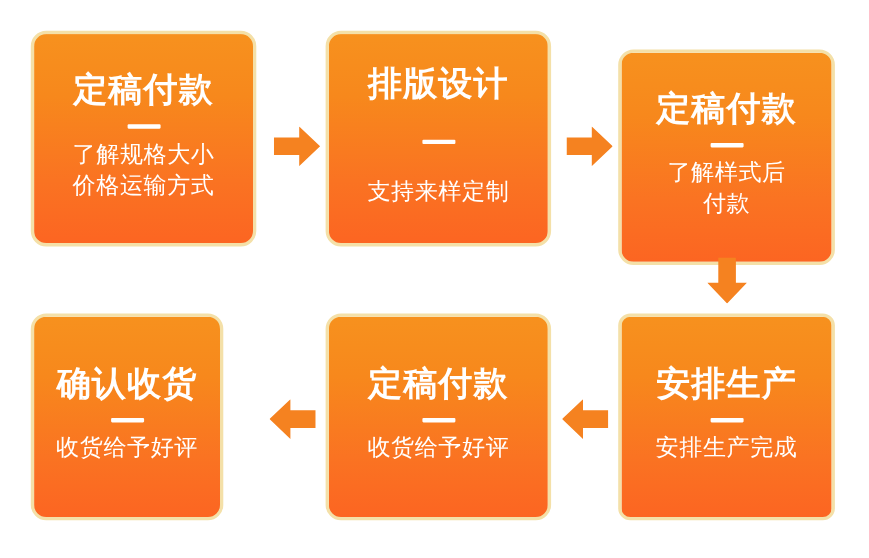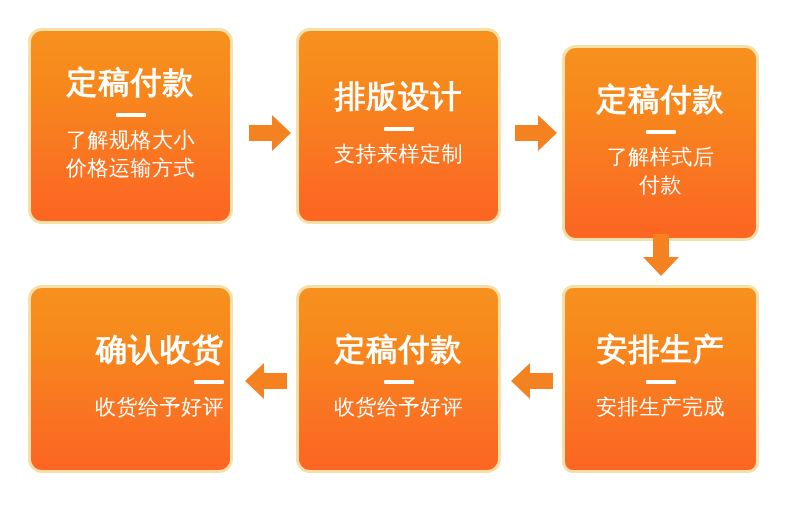--- a/index.html
+++ b/index.html
@@ -50,24 +50,24 @@
     color:#ffffff;
     font-size:21px;
     line-height:1.33;
     text-align:center;
     letter-spacing:0.5px;
   }
   .step-desc span { display:block; white-space:nowrap; }
 
   
   #step-1 { left:28px;  top:28px;  width:205px; height:196px; }
-  #step-2 { left:296px; top:28px;  width:205px; height:196px; }
+  #step-2 { left:296px; top:28px;  width:205px; height:196px;gap:20px; }
   #step-3 { left:562px; top:28px;  width:197px; height:196px;margin-top:17px; }
   
-  #step-4 { left:28px;  top:285px; width:205px; height:188px;align-items:flex-end; }
+  #step-4 { left:28px;  top:285px; width:175px; height:188px; }
   #step-5 { left:296px; top:285px; width:205px; height:188px; }
   #step-6 { left:562px; top:285px; width:197px; height:188px;border-radius:11px; }
 
   
   .arrow { position:absolute; }
   .arrow svg { display:block; }
 
   #arrow-1 { left:249px; top:115px; }
   #arrow-2 { left:515px; top:115px; }
   #arrow-3 { left:643px; top:234px; }

